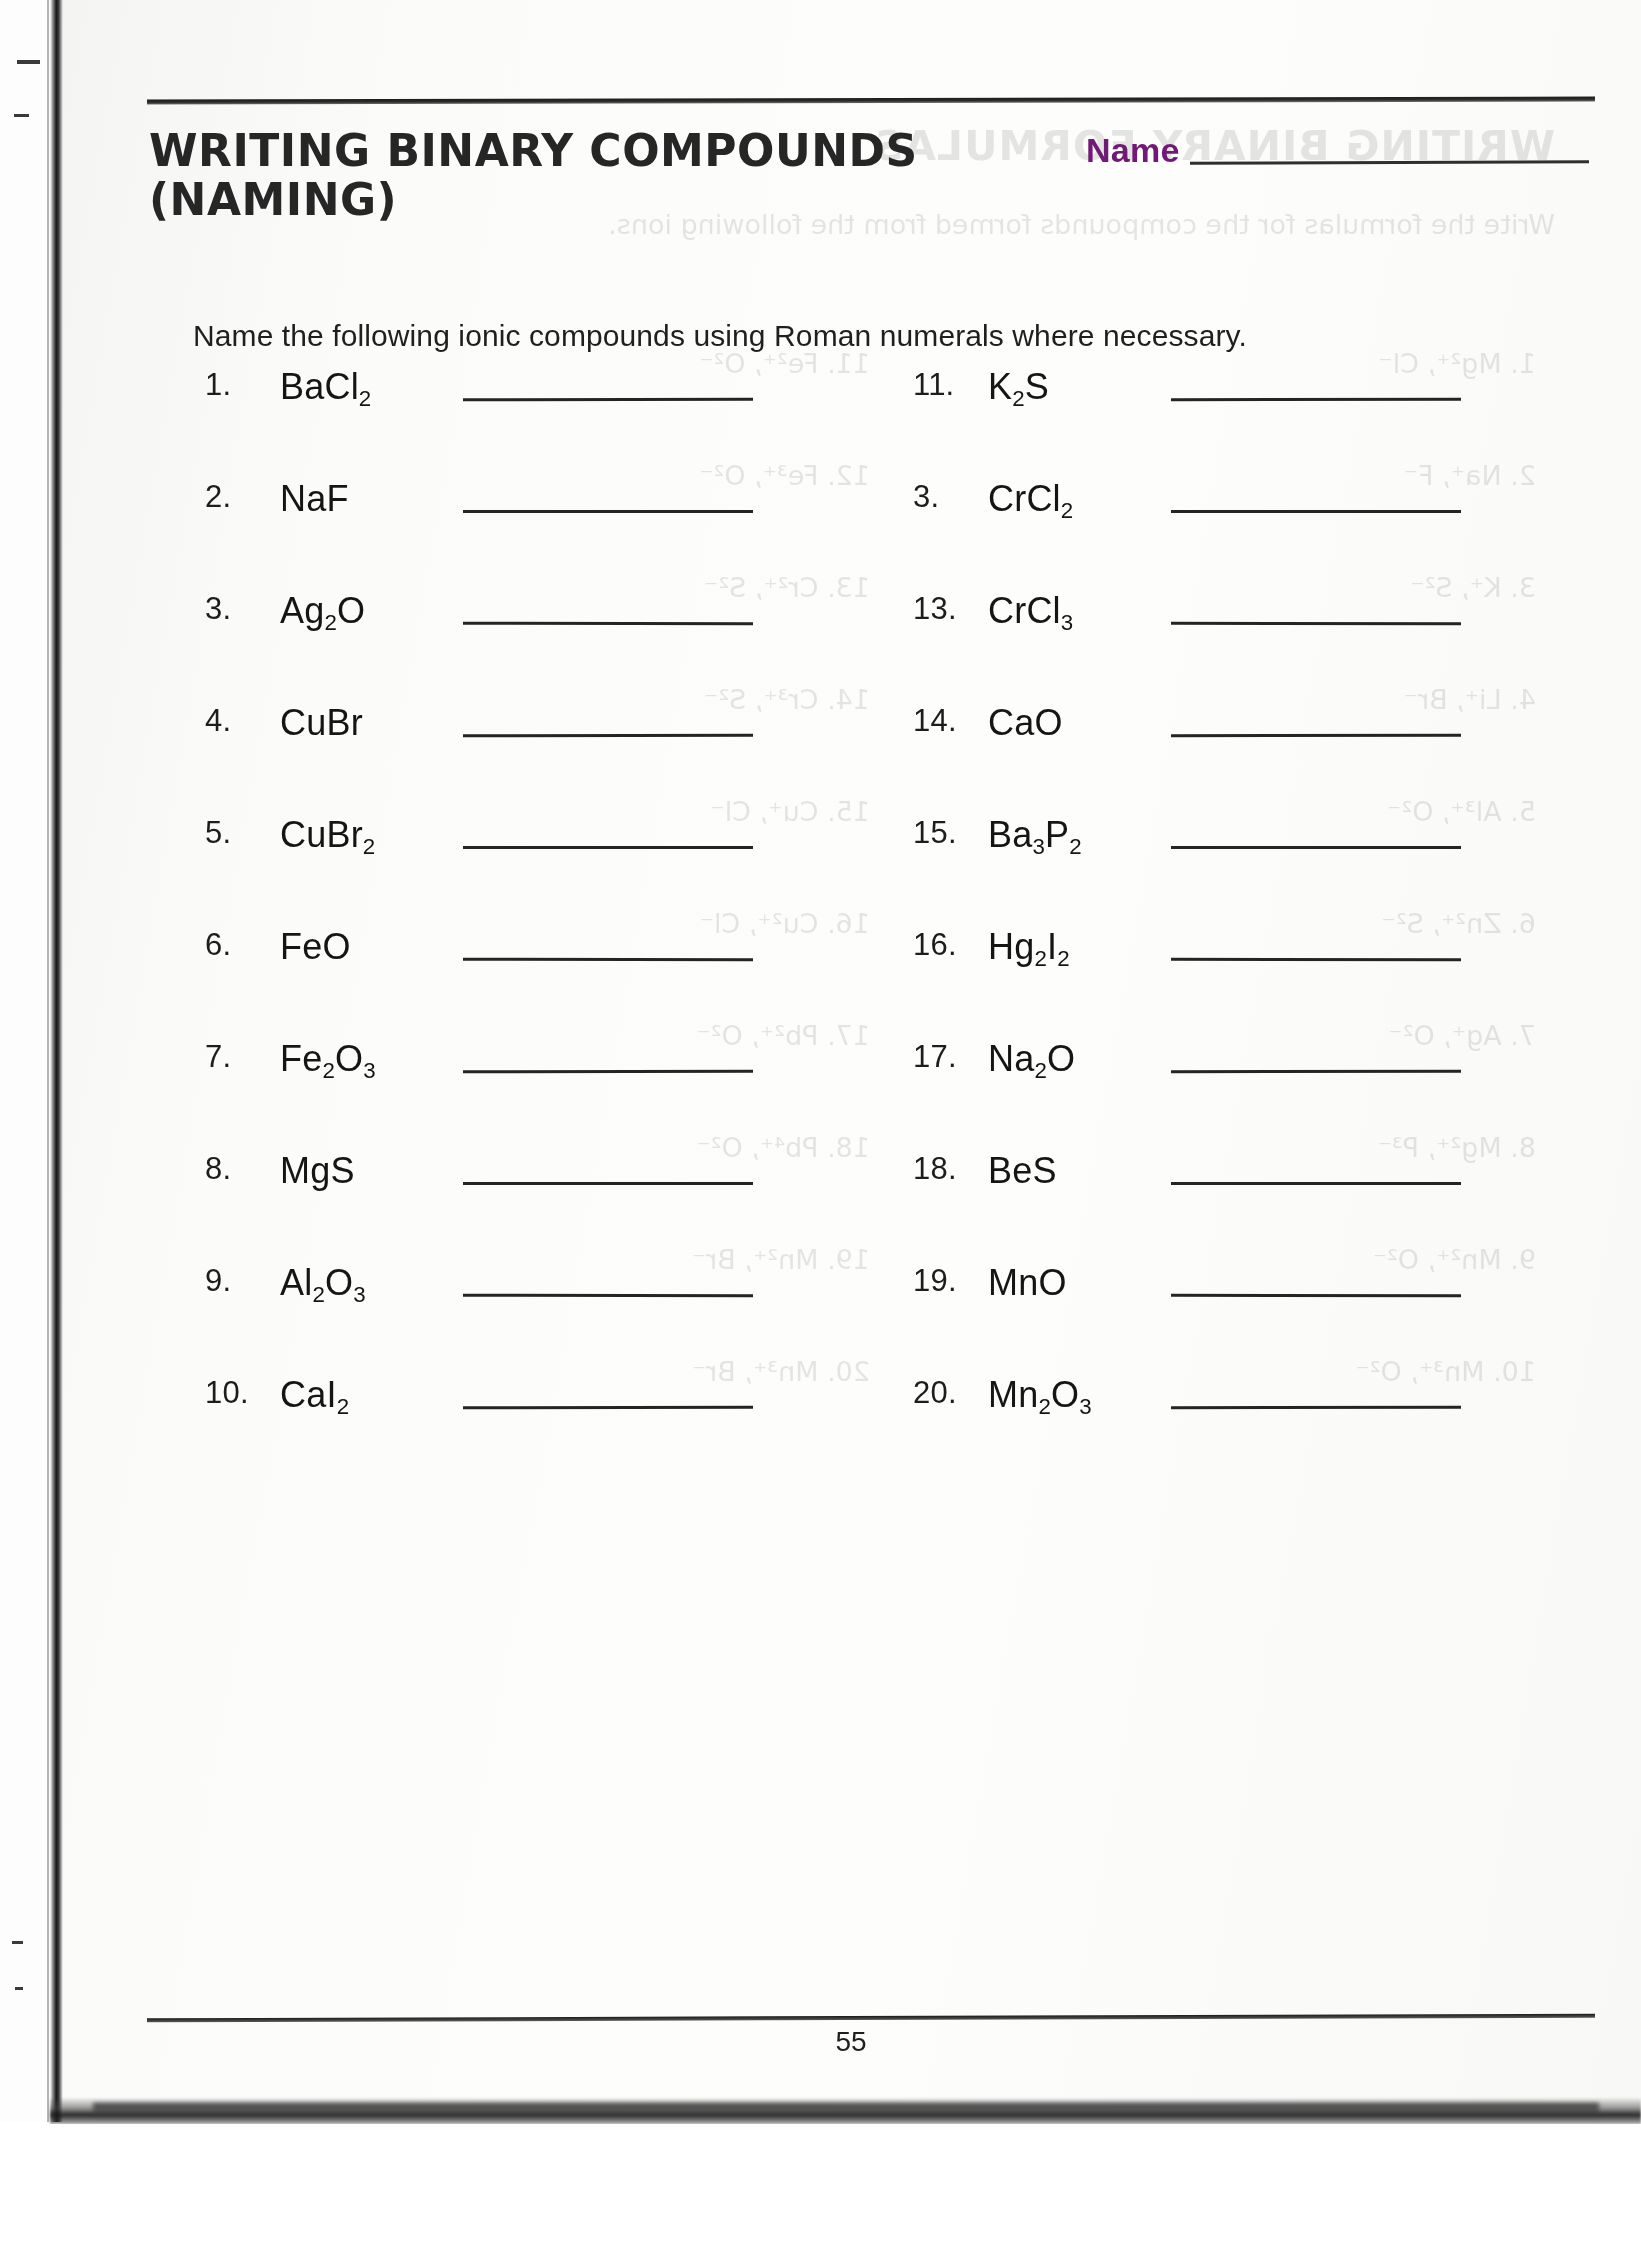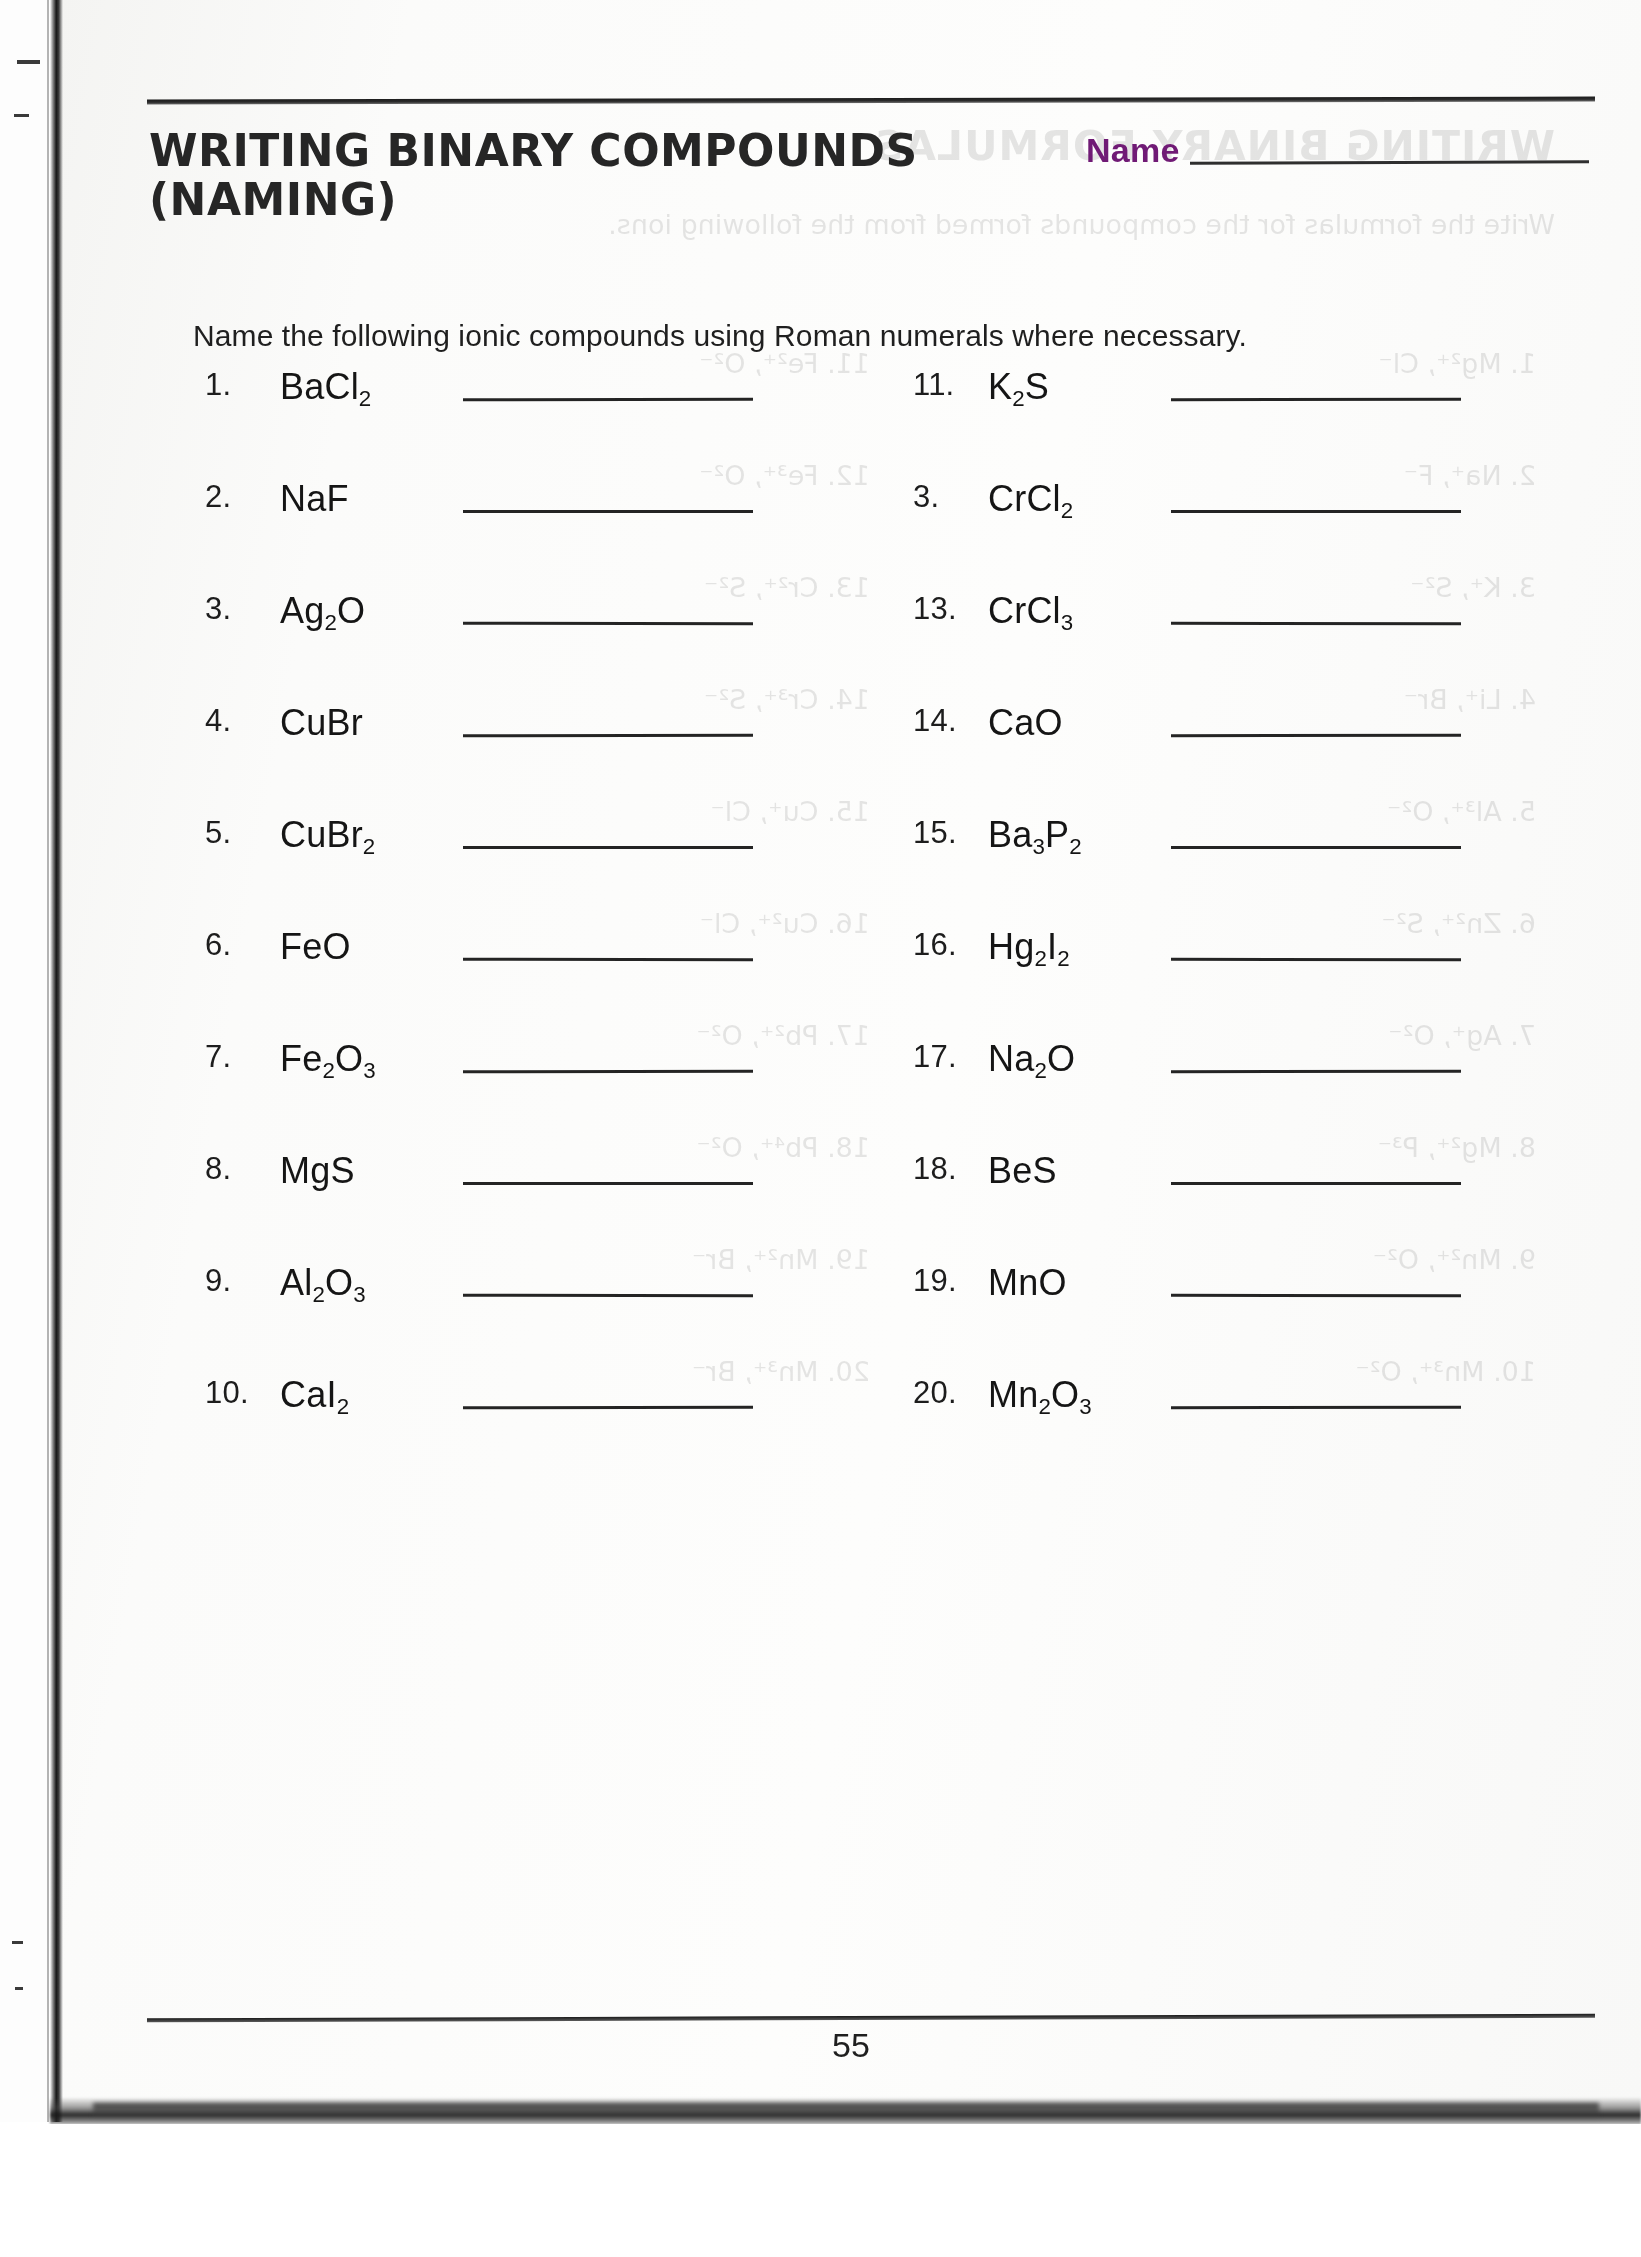--- a/index.html
+++ b/index.html
@@ -237,21 +237,21 @@
     justify-content: space-between;
     font-size: 24px;
     color: #2a2a2a;
     letter-spacing: 0.2px;
   }
   .footer-center {
     position: absolute;
     left: 0; right: 0;
     top: 2026px;
     text-align: center;
-    font-size: 34px;
+    font-size: 28px;
     color: #1f1f1f;
   }
 
   
   #ghost {
     position: absolute;
     left: 60px; top: 0;
     width: 1582px; height: 2113px;
     pointer-events: none;
     opacity: 0.13;

